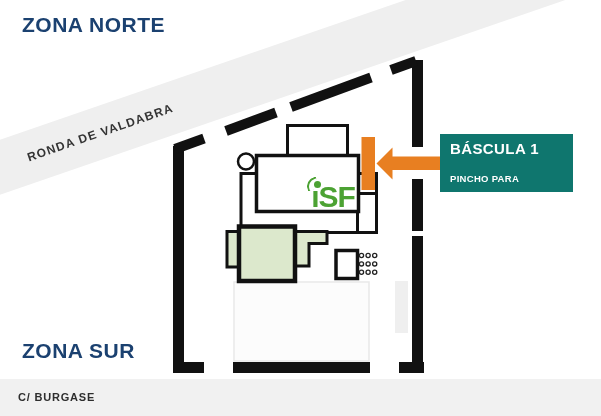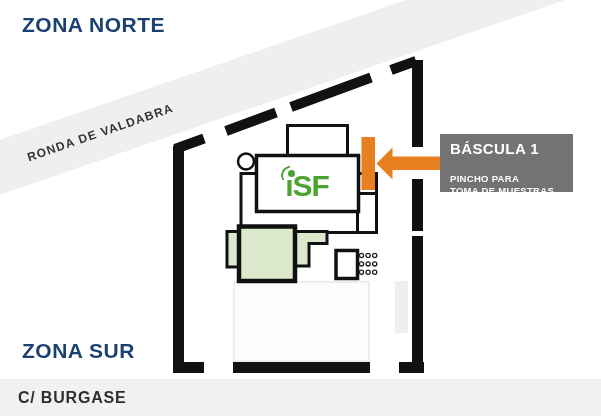--- a/index.html
+++ b/index.html
@@ -44,33 +44,33 @@
   .street-band{
     position:absolute;
     left:0;top:379px;
     width:601px;height:37px;
     background:#F1F1F1;
   }
   .street-label{
     display:block;
     padding-left:18px;
     line-height:37px;
-    font-size:16px;
+    font-size:11px;
     font-weight:bold;
     letter-spacing:.8px;
     color:#2E2E2E;
     white-space:nowrap;
   }
   
   .plan-svg{position:absolute;left:0;top:0;}
   
   .isf-box{
     position:absolute;
     left:256px;top:155px;width:102px;height:57px;
-    display:flex;align-items:center;justify-content:center;
+    display:flex;align-items:flex-end;justify-content:center;padding-left:26px;
   }
   .isf-logo{
     font-weight:bold;
     font-size:30px;
     letter-spacing:-1px;
     color:#4CA233;
     line-height:1;
     padding-top:4px;
   }
   .isf-i{position:relative;display:inline-block;}
@@ -85,21 +85,21 @@
     border-top:2.5px solid #4CA233;
     border-left:2.5px solid #4CA233;
     border-top-left-radius:10px;
     transform:rotate(-18deg);
   }
   
   .callout{
     position:absolute;
     left:440px;top:134px;
     width:133px;height:58px;
-    background:#737373;
+    background:#0f766e;
     color:#ffffff;
     box-sizing:border-box;
     padding:6px 6px 0 10px;
   }
   .callout-title{
     font-size:15px;
     font-weight:bold;
     letter-spacing:.4px;
     white-space:nowrap;
   }
@@ -183,17 +183,16 @@
         <span class="isf-arm"></span>
         <span>ı</span>
       </span><span class="isf-rest">SF</span>
     </div>
   </div>
 
   <div class="callout">
     <div class="callout-title">BÁSCULA 1</div>
     <div class="callout-sub">
       <div>PINCHO PARA</div>
-      <div>TOMA DE MUESTRAS</div>
     </div>
   </div>
 
 </div>
 
 </body></html>

